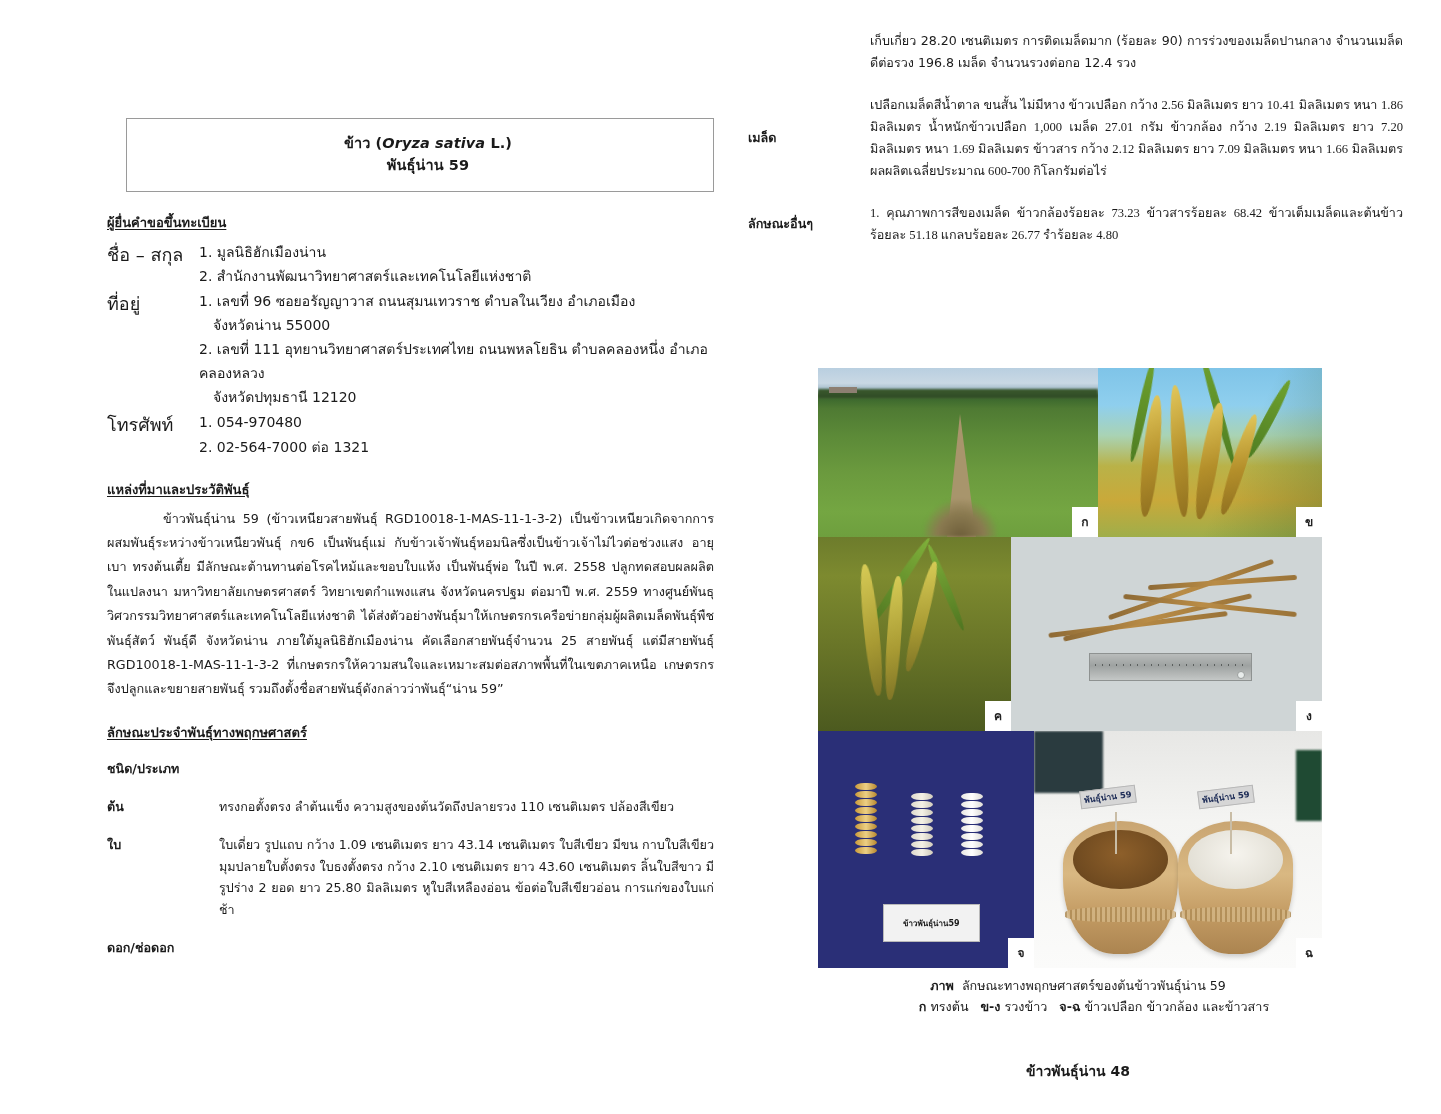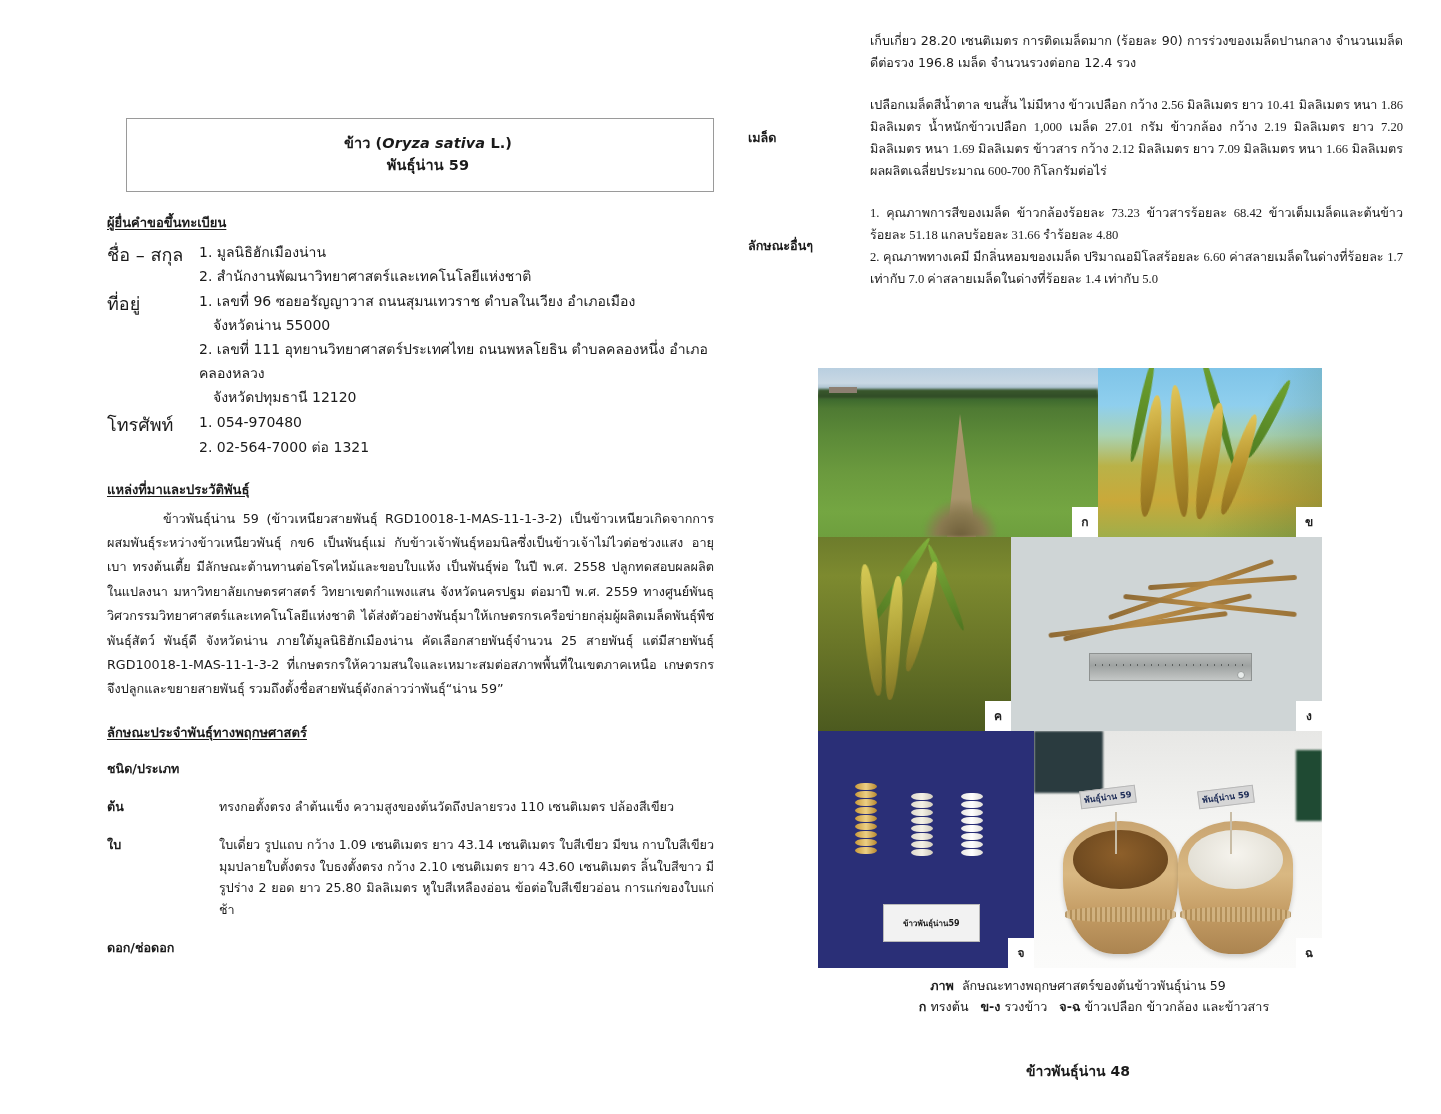--- a/index.html
+++ b/index.html
@@ -311,22 +311,21 @@
     <div class="rrow">
       <div class="rlbl">เมล็ด</div>
       <div class="rval">
         <p>เปลือกเมล็ดสีน้ำตาล ขนสั้น ไม่มีหาง ข้าวเปลือก กว้าง 2.56 มิลลิเมตร ยาว 10.41 มิลลิเมตร หนา 1.86 มิลลิเมตร น้ำหนักข้าวเปลือก 1,000 เมล็ด 27.01 กรัม ข้าวกล้อง กว้าง 2.19 มิลลิเมตร ยาว 7.20 มิลลิเมตร หนา 1.69 มิลลิเมตร ข้าวสาร กว้าง 2.12 มิลลิเมตร ยาว 7.09 มิลลิเมตร หนา 1.66 มิลลิเมตร ผลผลิตเฉลี่ยประมาณ 600-700 กิโลกรัมต่อไร่</p>
       </div>
     </div>
 
     <div class="rrow">
       <div class="rlbl">ลักษณะอื่นๆ</div>
       <div class="rval">
-        <p>1. คุณภาพการสีของเมล็ด ข้าวกล้องร้อยละ 73.23 ข้าวสารร้อยละ 68.42 ข้าวเต็มเมล็ดและต้นข้าวร้อยละ 51.18 แกลบร้อยละ 31.66 รำร้อยละ 4.80</p>
-        <p>2. คุณภาพทางเคมี มีกลิ่นหอมของเมล็ด ปริมาณอมิโลสร้อยละ 6.60 ค่าสลายเมล็ดในด่างที่ร้อยละ 1.7 เท่ากับ 7.0 ค่าสลายเมล็ดในด่างที่ร้อยละ 1.4 เท่ากับ 5.0</p>
+        <p>1. คุณภาพการสีของเมล็ด ข้าวกล้องร้อยละ 73.23 ข้าวสารร้อยละ 68.42 ข้าวเต็มเมล็ดและต้นข้าวร้อยละ 51.18 แกลบร้อยละ 26.77 รำร้อยละ 4.80</p>
       </div>
     </div>
 
   </div>
 
   <div class="photo-grid">
 
     <div class="prow prow-1">
       <div class="cell ph-a">
         <div class="treeline"></div>

